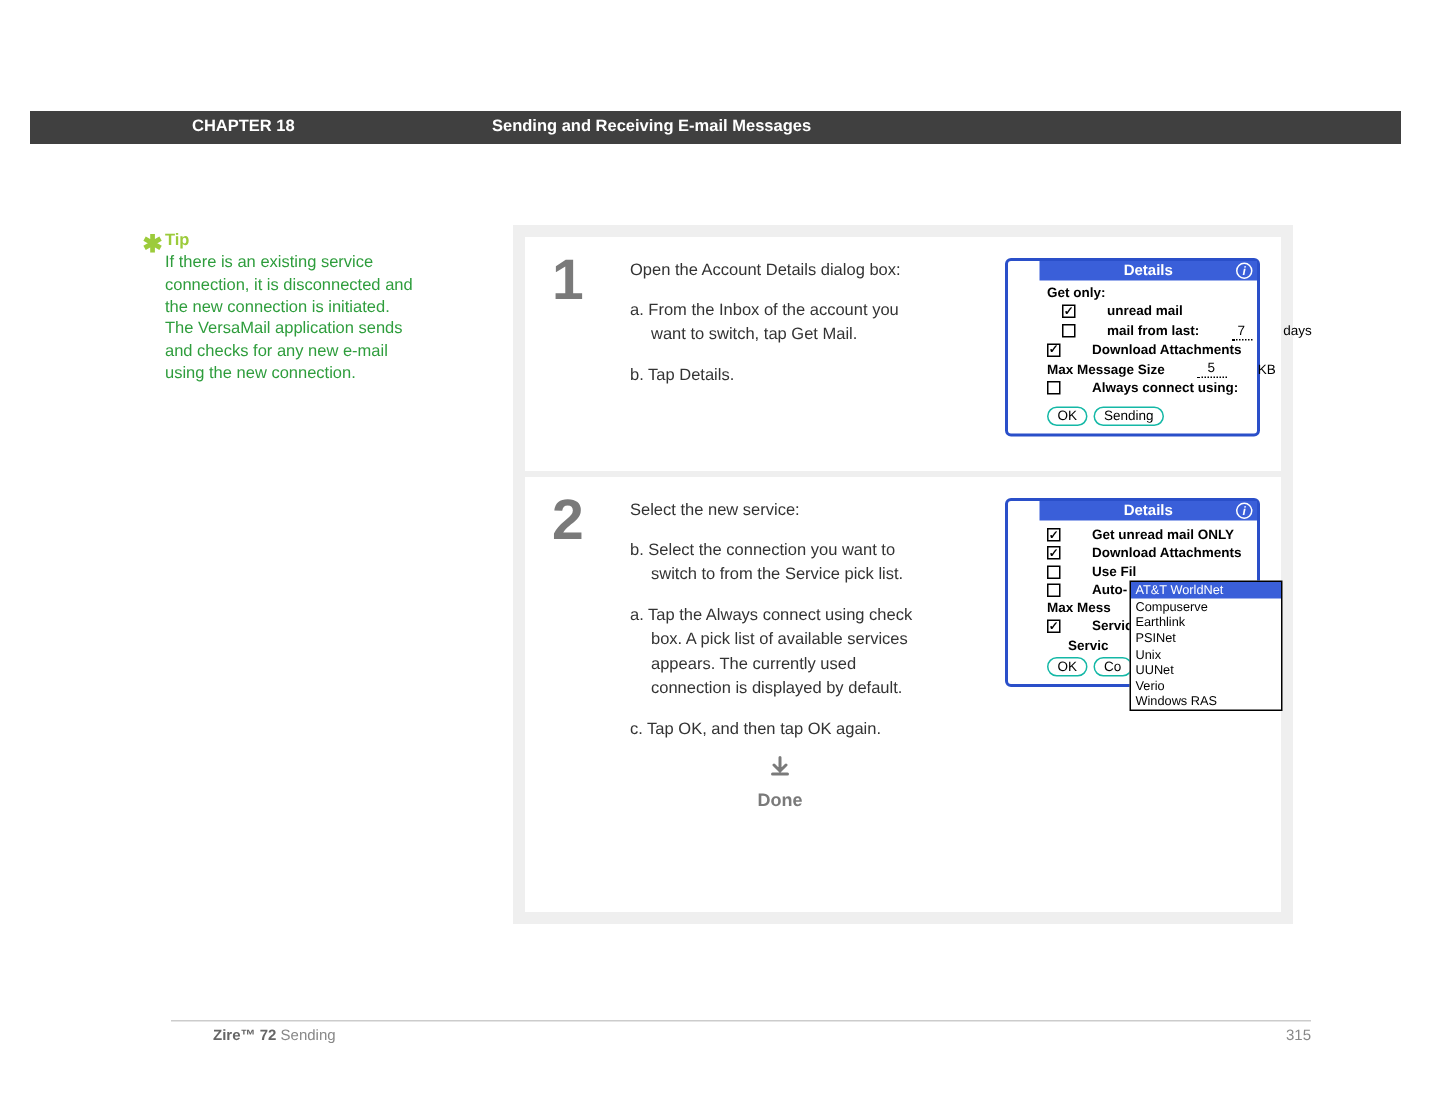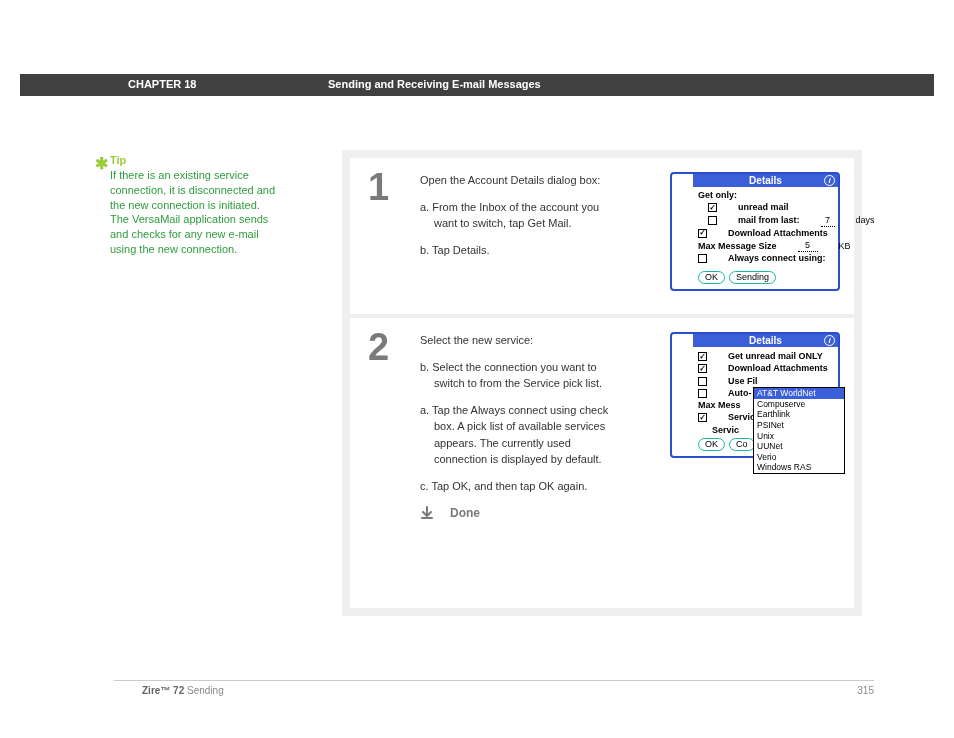--- a/index.html
+++ b/index.html
@@ -81,22 +81,23 @@
     width: 200px;
     font-size: 11px;
     line-height: 1.5;
     color: #333;
   }
   .step-text p { margin-bottom: 10px; }
   .step-text .sub { padding-left: 14px; text-indent: -14px; margin-bottom: 10px; }
   .done-row {
     display: flex;
     align-items: center;
-    gap: 16px;
+    gap: 6px;
     margin-top: 6px;
+    flex-direction: column;
   }
   .done-icon {
     width: 14px; height: 14px;
     display: inline-flex;
     align-items: center;
     justify-content: center;
   }
   .done-label {
     font-weight: bold;
     color: #7a7a7a;
@@ -176,21 +177,21 @@
     border: 1px solid #14b8a6;
     border-radius: 8px;
     padding: 0 6px;
     font-size: 9px;
     background: #fff;
   }
   .palm2 { top: 14px; height: auto; }
   .dropdown {
     position: absolute;
     left: 60px; top: 40px;
-    width: 92px;
+    width: 102px;
     border: 1px solid #000;
     background: #fff;
     font-size: 8.5px;
     z-index: 5;
   }
   .dropdown-item {
     padding: 0px 3px;
     white-space: nowrap;
     line-height: 1.25;
   }

